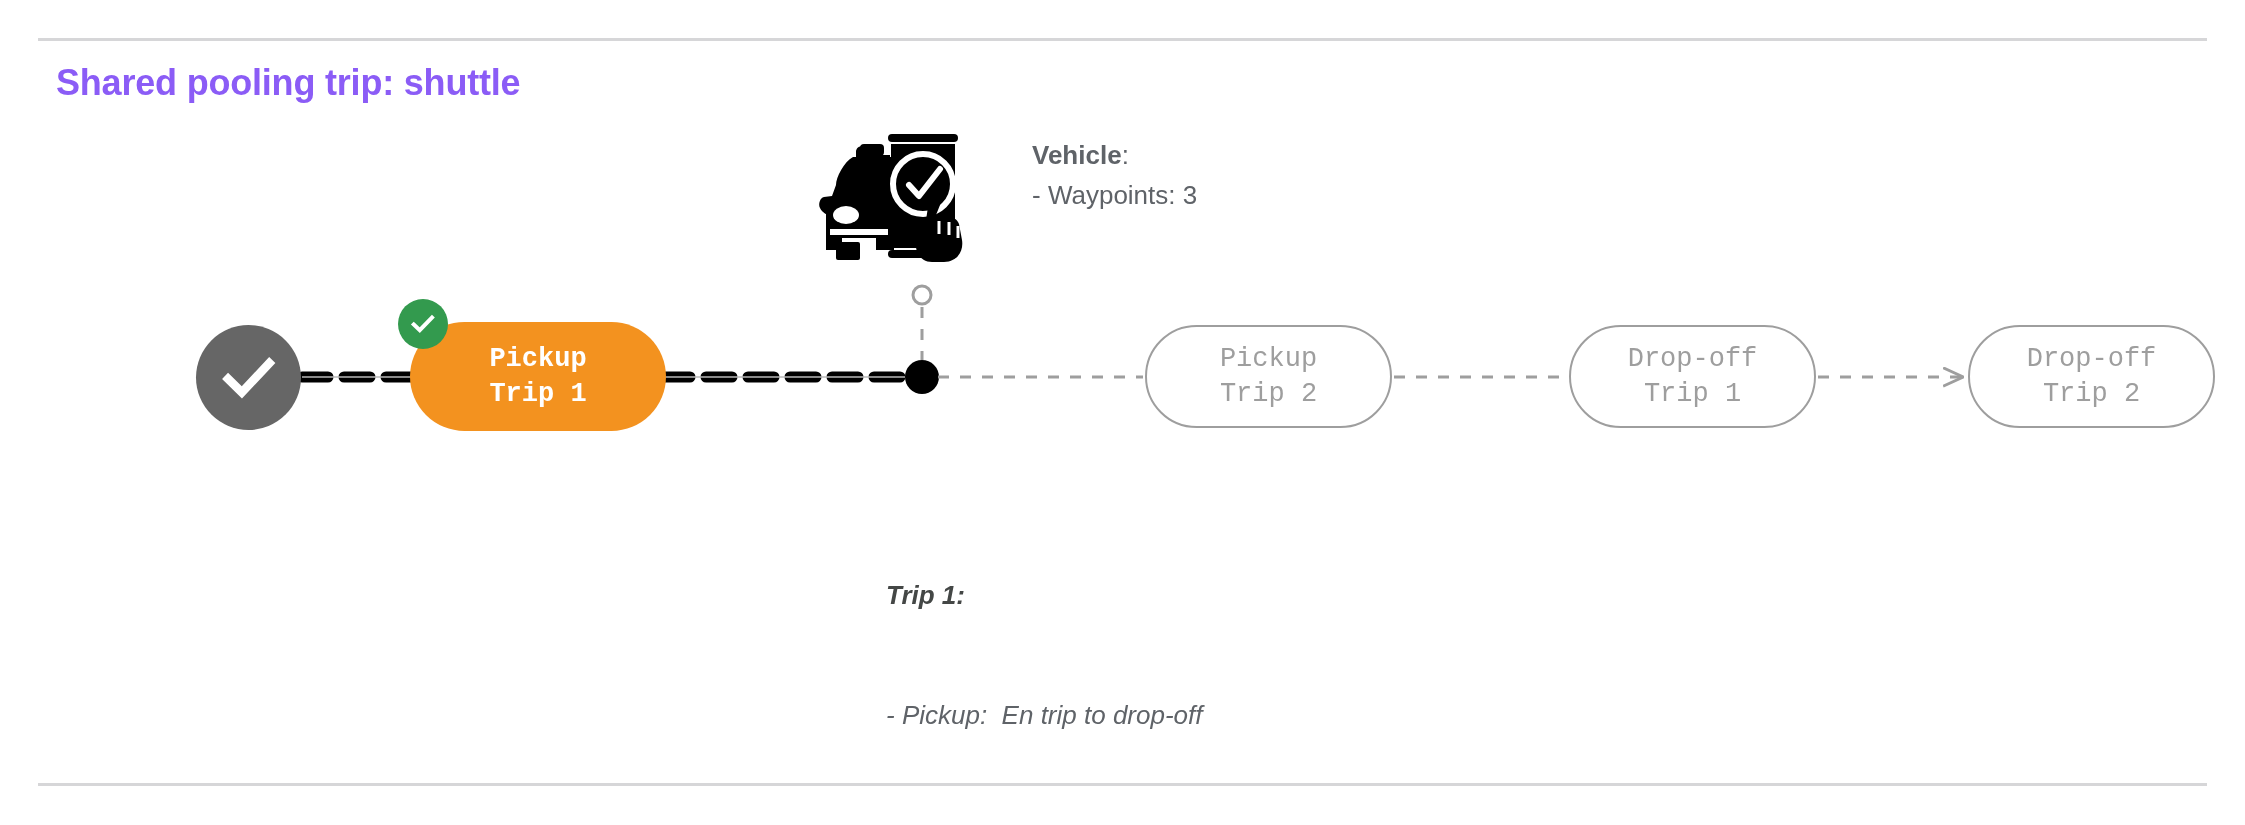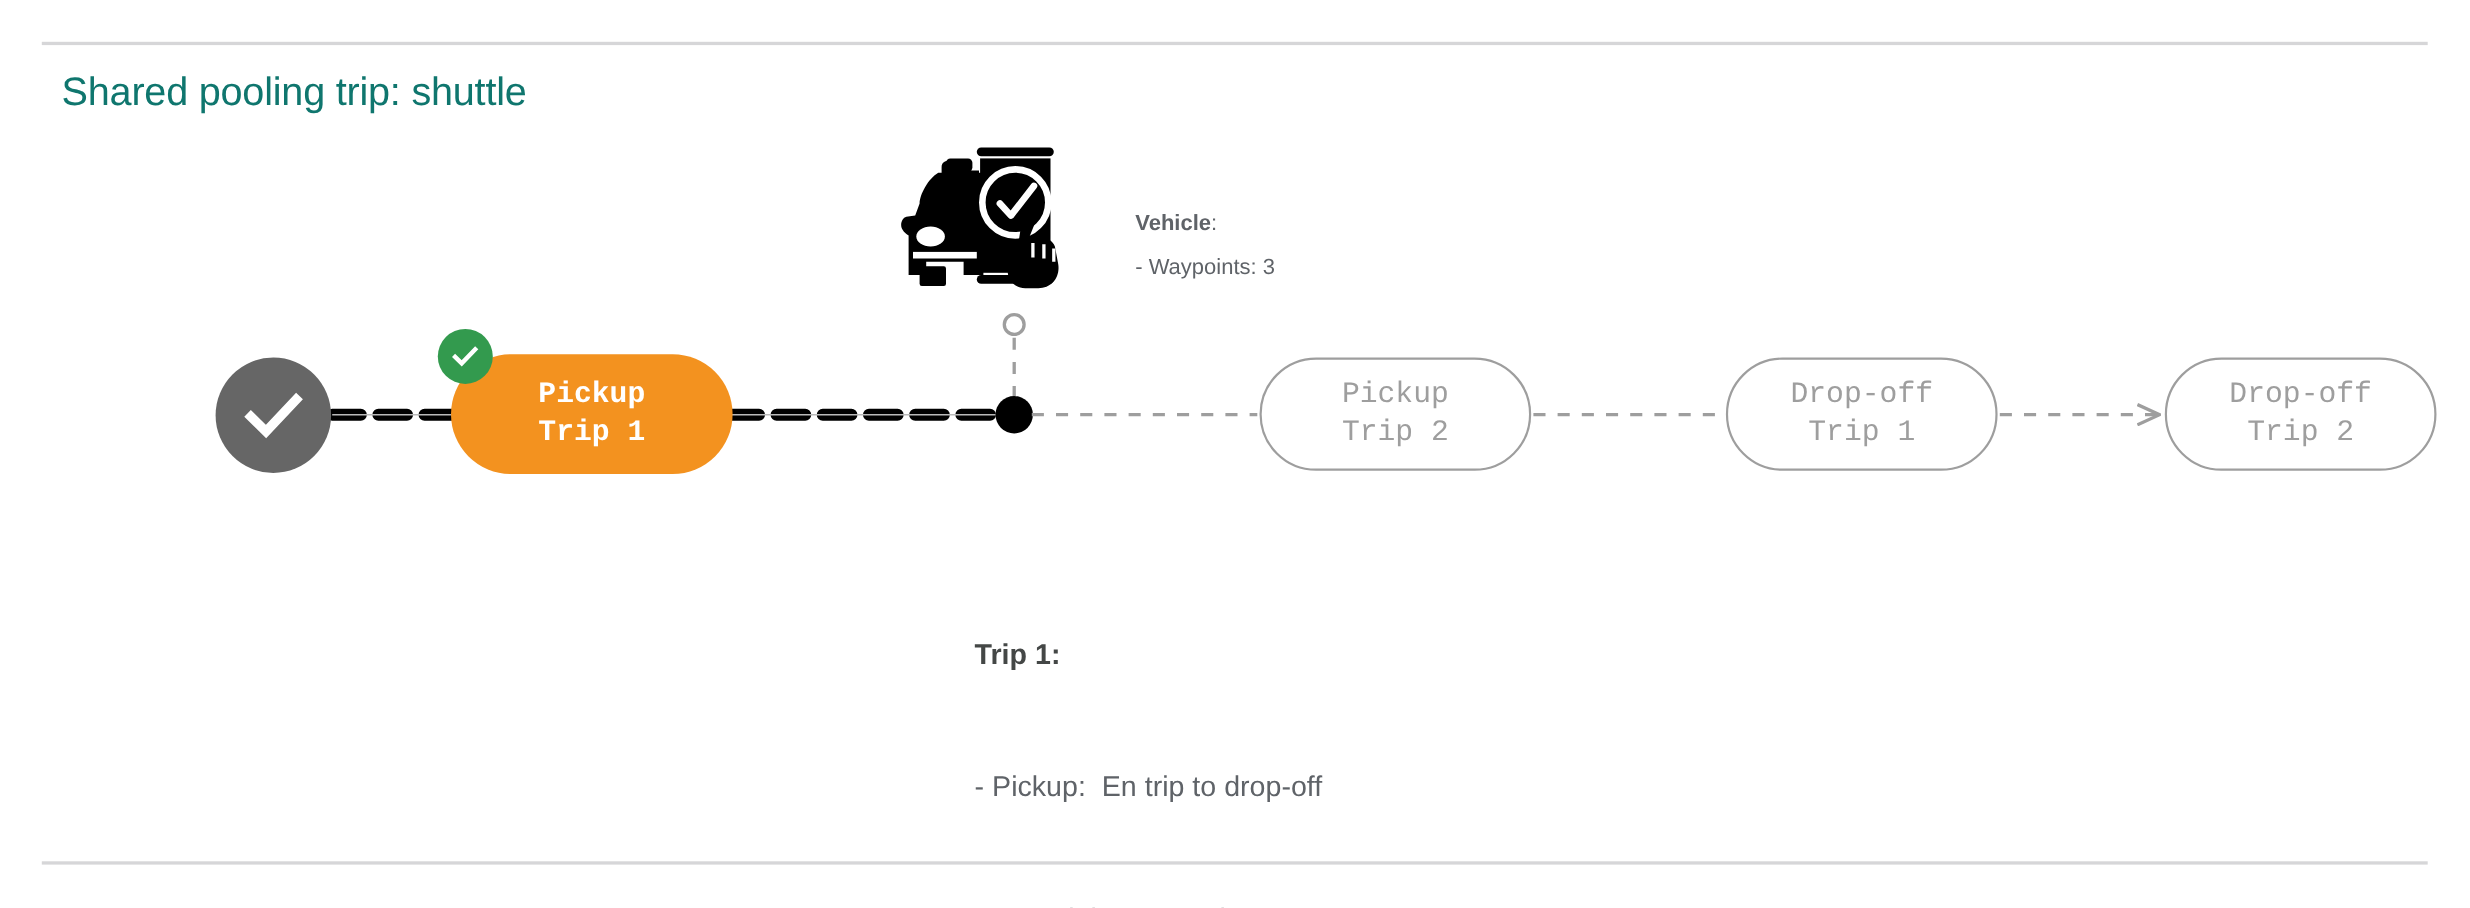--- a/index.html
+++ b/index.html
@@ -30,22 +30,22 @@
   }
   .rule.top    { top: 38px; }
   .rule.bottom { top: 783px; }
 
   
   #page-title {
     position: absolute;
     left: 56px;
     top: 62px;
     font-size: 36px;
-    font-weight: 400;
-    color: #0f766e;
+    font-weight: 700;
+    color: #8b5cf6;
     letter-spacing: -0.2px;
     white-space: nowrap;
   }
 
   
   #wires {
     position: absolute;
     left: 0;
     top: 0;
     width: 2245px;
@@ -134,40 +134,39 @@
     top: 122px;
     width: 155px;
     height: 142px;
   }
   #vehicle-icon svg { display: block; }
 
   #vehicle-info {
     position: absolute;
     left: 1032px;
     top: 135px;
-    font-size: 20px;
+    font-size: 26px;
     line-height: 40px;
     color: #5f6368;
     white-space: nowrap;
-    margin-top: 48px;
   }
   #vehicle-info .k { font-weight: 700; color: #5f6368; }
 
   
   #trips-info {
     position: absolute;
     left: 886px;
     top: 495px;
     font-size: 26px;
     line-height: 40px;
     color: #5f6368;
     white-space: pre;
   }
   #trips-info .k { font-weight: 700; color: #444746; }
-  #trips-info .row { white-space: pre; }
+  #trips-info .row { white-space: pre; font-style: italic; }
 </style>
 </head>
 <body>
 
 <div id="stage">
 
   <div class="rule top"></div>
   <div class="rule bottom"></div>
 
   <div id="page-title">Shared pooling trip: shuttle</div>

